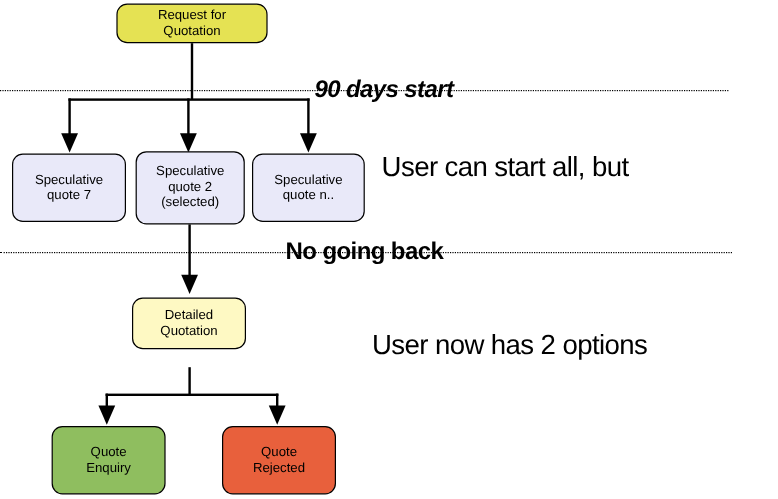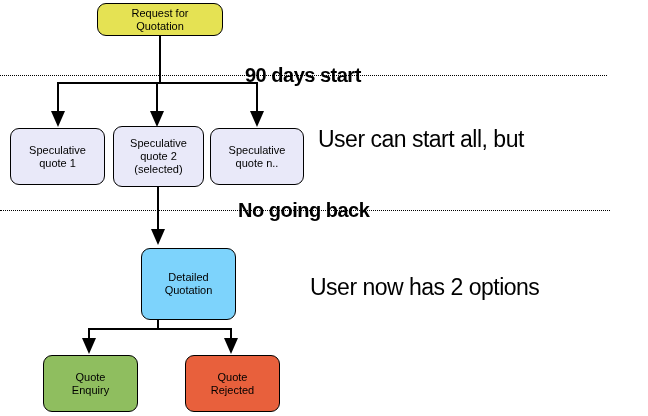--- a/index.html
+++ b/index.html
@@ -63,21 +63,21 @@
   }
 </style>
 </head>
 <body>
 
 <div class="canvas">
 
   <div class="solid-line" style="left:159px; top:36px; width:2px; height:47px;"></div>
 
   <div class="dotted-line" style="left:0; top:75px; width:607px;"></div>
-  <div class="divider-label" style="left:245px; top:64px;">90 days start</div>
+  <div class="divider-label" style="left:262px; top:64px;font-style:italic;">90 days start</div>
 
   <div class="solid-line" style="left:57px; top:82px; width:201px; height:2px;"></div>
   <div class="solid-line" style="left:57px; top:82px; width:2px; height:31px;"></div>
   <div class="solid-line" style="left:156px; top:82px; width:2px; height:31px;"></div>
   <div class="solid-line" style="left:256px; top:82px; width:2px; height:31px;"></div>
   <div class="arrow-down" style="left:51px; top:111px;"></div>
   <div class="arrow-down" style="left:150px; top:111px;"></div>
   <div class="arrow-down" style="left:250px; top:111px;"></div>
 
   <div class="solid-line" style="left:157px; top:187px; width:2px; height:44px;"></div>
@@ -93,35 +93,35 @@
   <div class="arrow-down" style="left:82px; top:338px;"></div>
   <div class="arrow-down" style="left:224px; top:338px;"></div>
 
   <div class="node" style="left: 97px; top: 3px; width: 126px; height: 33px; background-color: rgb(229, 226, 83);">
     <div>Request for</div>
     <div>Quotation</div>
   </div>
 
   <div class="node" style="left: 10px; top: 128px; width: 95px; height: 57px; background-color: rgb(233, 233, 249);">
     <div>Speculative</div>
-    <div>quote 1</div>
+    <div>quote 7</div>
   </div>
 
   <div class="node" style="left: 113px; top: 126px; width: 91px; height: 61px; background-color: rgb(233, 233, 249);">
     <div>Speculative</div>
     <div>quote 2</div>
     <div>(selected)</div>
   </div>
 
   <div class="node" style="left: 210px; top: 128px; width: 94px; height: 57px; background-color: rgb(233, 233, 249);">
     <div>Speculative</div>
     <div>quote n..</div>
   </div>
 
-  <div class="node" style="left: 110px; top: 248px; width: 95px; height: 72px; background-color: #7dd3fc; margin-left: 31px;">
+  <div class="node" style="left: 110px; top: 248px; width: 95px; height: 43px; background-color: #fef9c3;">
     <div>Detailed</div>
     <div>Quotation</div>
   </div>
 
   <div class="node" style="left: 43px; top: 355px; width: 95px; height: 57px; background-color: rgb(143, 190, 95);">
     <div>Quote</div>
     <div>Enquiry</div>
   </div>
 
   <div class="node" style="left: 185px; top: 355px; width: 95px; height: 57px; background-color: rgb(232, 96, 60);">

